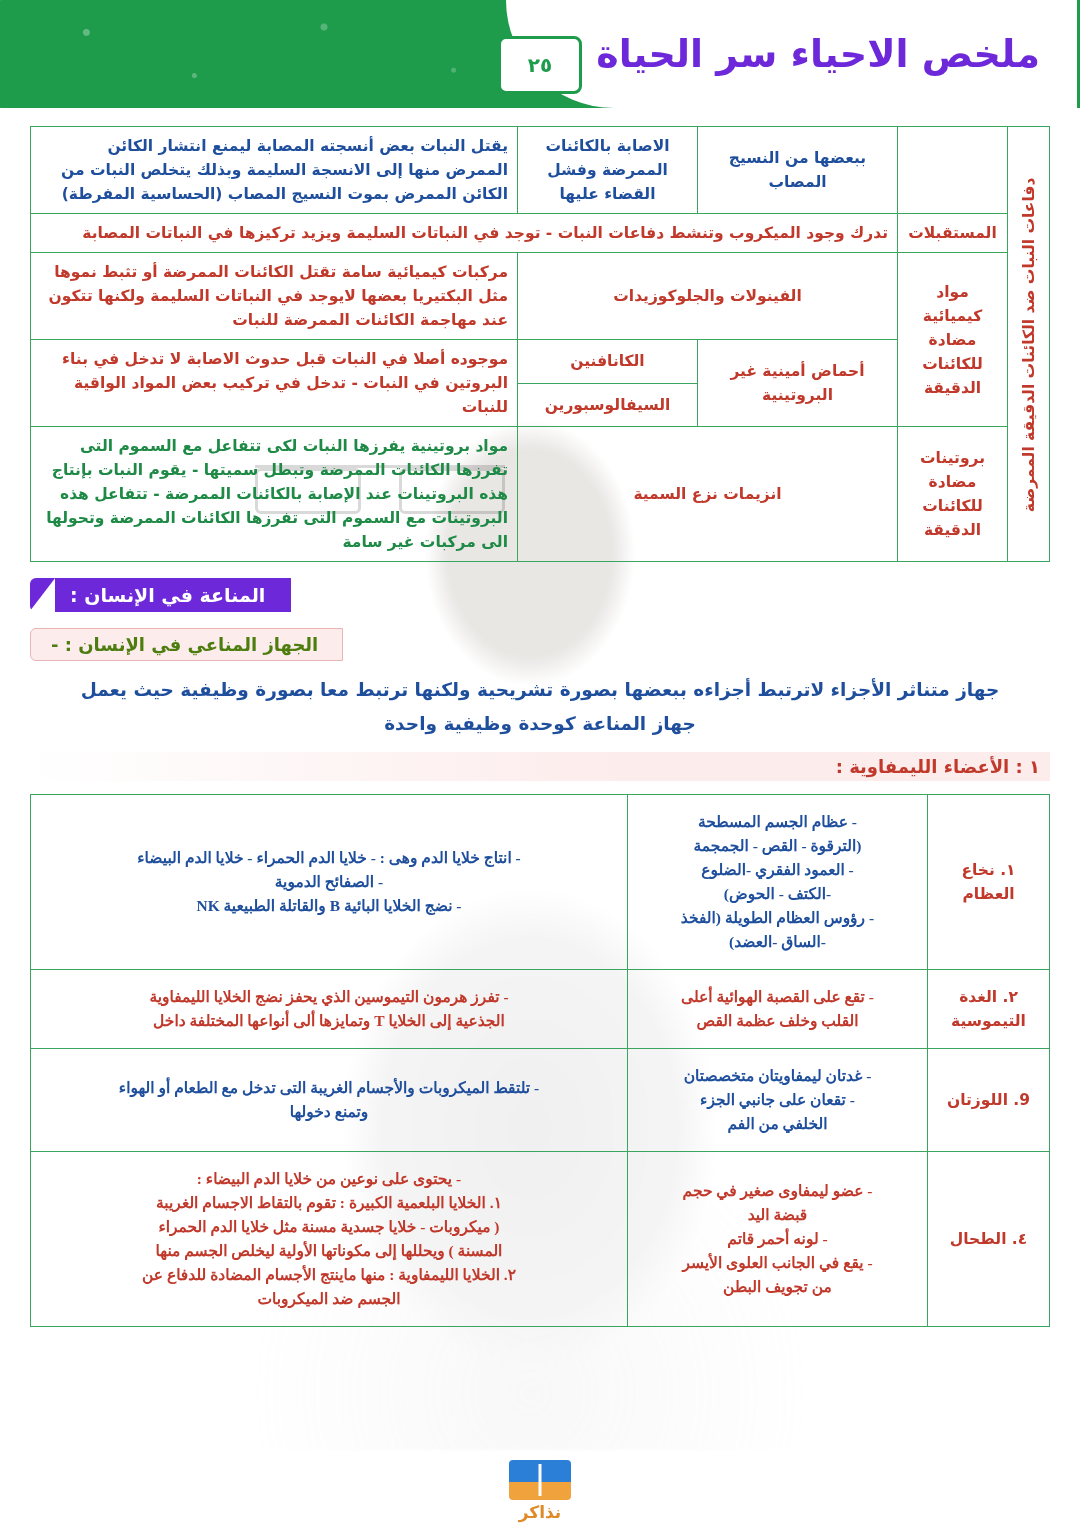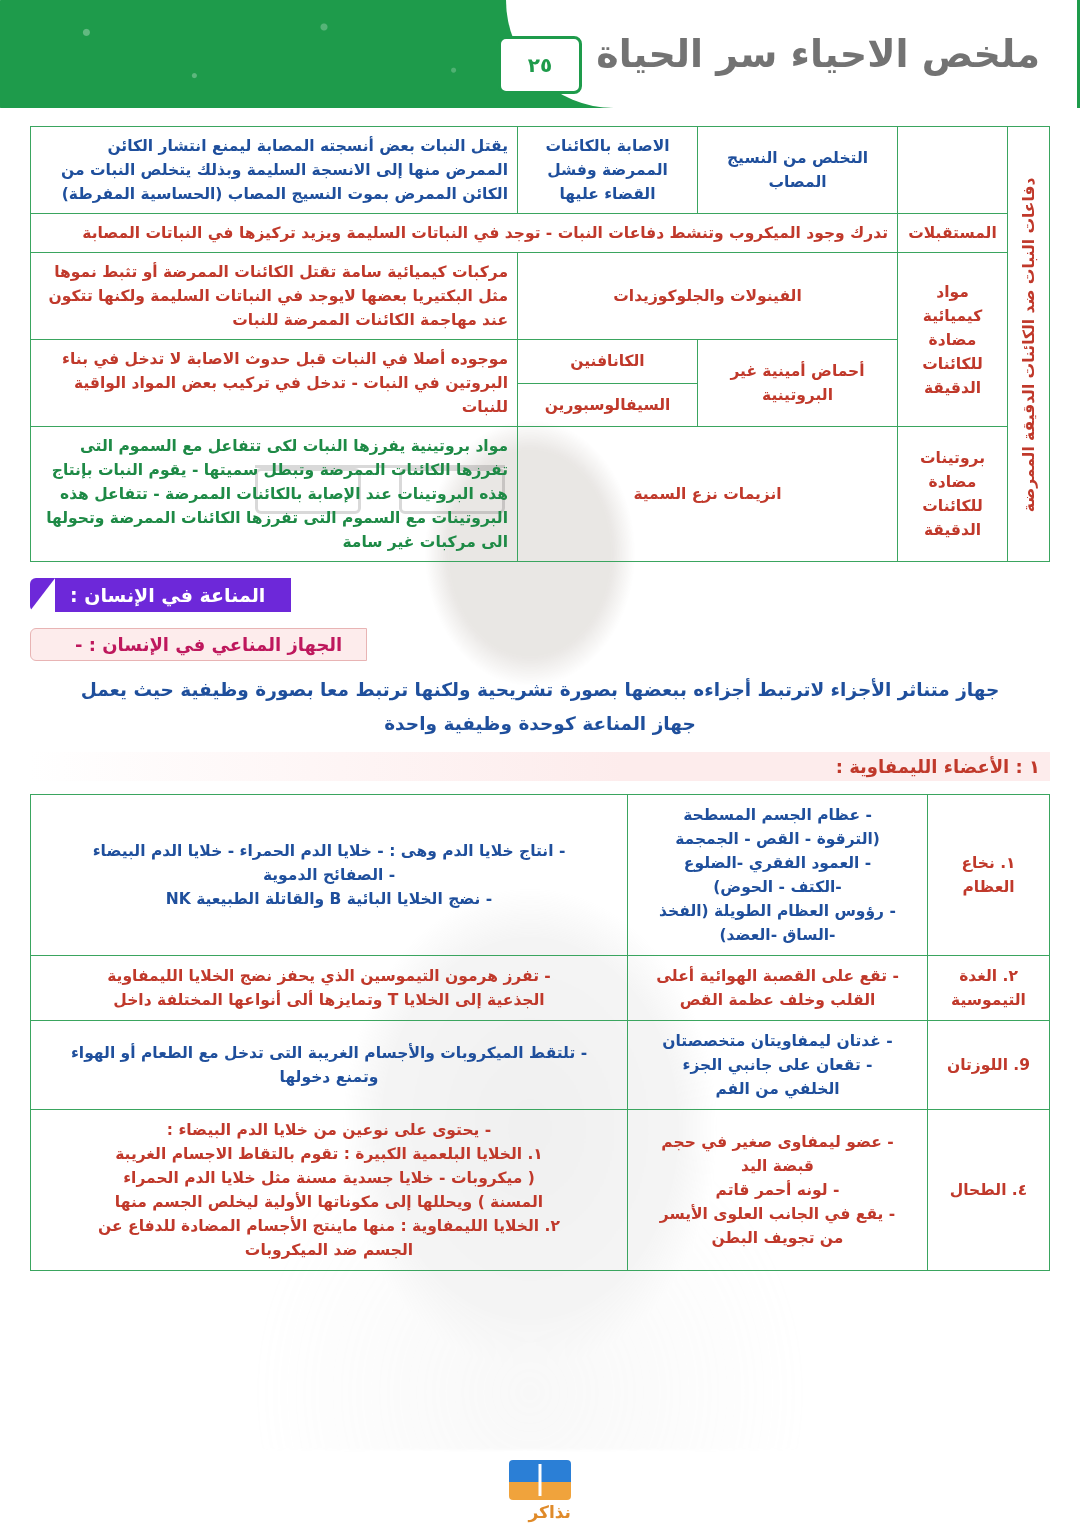--- a/index.html
+++ b/index.html
@@ -63,21 +63,21 @@
       linear-gradient(65deg, rgba(255,255,255,.08) 0 1px, transparent 1px 70px);
   }
   .header-title {
     position: absolute;
     right: 0; top: 0;
     height: 108px;
     display: flex; align-items: center;
     padding: 0 40px 0 90px;
     background: #ffffff;
     border-bottom-left-radius: 120px;
-    color: #737373;
+    color: #6d28d9;
     font-weight: bold;
     font-size: 38px;
     letter-spacing: -.5px;
     box-shadow: -3px 0 0 #1e9b4b inset;
   }
   .page-number {
     position: absolute;
     left: 498px; top: 36px;
     width: 84px; height: 58px;
     background: #ffffff;
@@ -149,24 +149,24 @@
   }
   .banner:after {
     content: "";
     position: absolute; left: -1px; top: 0; bottom: 0; width: 26px;
     background: #ffffff;
     clip-path: polygon(100% 0, 100% 100%, 0 100%);
   }
   .banner-sub {
     background: #fdecec;
     border: 1.5px solid #e8b4b4;
-    color: #be185d;
+    color: #4d7c0f;
     font-weight: bold;
     font-size: 18px;
-    padding: 5px 24px 5px 44px;
+    padding: 5px 24px 5px 20px;
     border-radius: 6px 0 0 6px;
   }
   .para {
     margin: 12px 60px 8px 60px;
     color: #1f4f9c;
     font-weight: bold;
     font-size: 18.5px;
     line-height: 1.8;
     text-align: center;
     position: relative; z-index: 3;
@@ -174,28 +174,28 @@
   .sub-head {
     margin: 12px 30px 13px 30px;
     text-align: right;
     color: #c0392b;
     font-weight: bold;
     font-size: 18px;
     background: linear-gradient(to left, #fdecec 0%, #fdecec 42%, rgba(253,236,236,0) 100%);
     padding: 4px 10px;
     position: relative; z-index: 3;
   }
-  ul.plain { margin: 1px; padding: 0; list-style: none; }
+  ul.plain { margin: 8px; padding: 0; list-style: none; font-family: Liberation Serif, serif; }
 
   
   .footer-logo {
     position: absolute;
     left: 50%; transform: translateX(-50%);
     bottom: 14px;
-    text-align: right;
+    text-align: center;
     z-index: 5;
   }
   .book-icon {
     width: 62px; height: 40px; margin: 0 auto;
     background:
       linear-gradient(to bottom, #2b7fd6 0 55%, #f0a33c 55% 100%);
     border-radius: 4px;
     position: relative;
   }
   .book-icon:after {
@@ -231,21 +231,21 @@
         <col style="width:42px">
         <col style="width:110px">
         <col style="width:200px">
         <col style="width:180px">
         <col>
       </colgroup>
       <tbody>
         <tr>
           <td rowspan="6" class="vertical-label">دفاعات النبات ضد الكائنات الدقيقة الممرضة</td>
           <td class="center"></td>
-          <td class="center c-blue" colspan="1">التخلص من النسيج المصاب</td>
+          <td class="center c-blue" colspan="1">ببعضها من النسيج المصاب</td>
           <td class="center c-blue">الاصابة بالكائنات الممرضة وفشل القضاء عليها</td>
           <td class="right c-blue">يقتل النبات بعض أنسجته المصابة ليمنع انتشار الكائن الممرض منها إلى الانسجة السليمة وبذلك يتخلص النبات من الكائن الممرض بموت النسيج المصاب (الحساسية المفرطة)</td>
         </tr>
         <tr>
           <td class="center c-red">المستقبلات</td>
           <td class="right c-red" colspan="3">تدرك وجود الميكروب وتنشط دفاعات النبات - توجد في النباتات السليمة ويزيد تركيزها في النباتات المصابة</td>
         </tr>
         <tr>
           <td class="center c-red" rowspan="3">مواد كيميائية مضادة للكائنات الدقيقة</td>
           <td class="center c-red" colspan="2">الفينولات والجلوكوزيدات</td>

